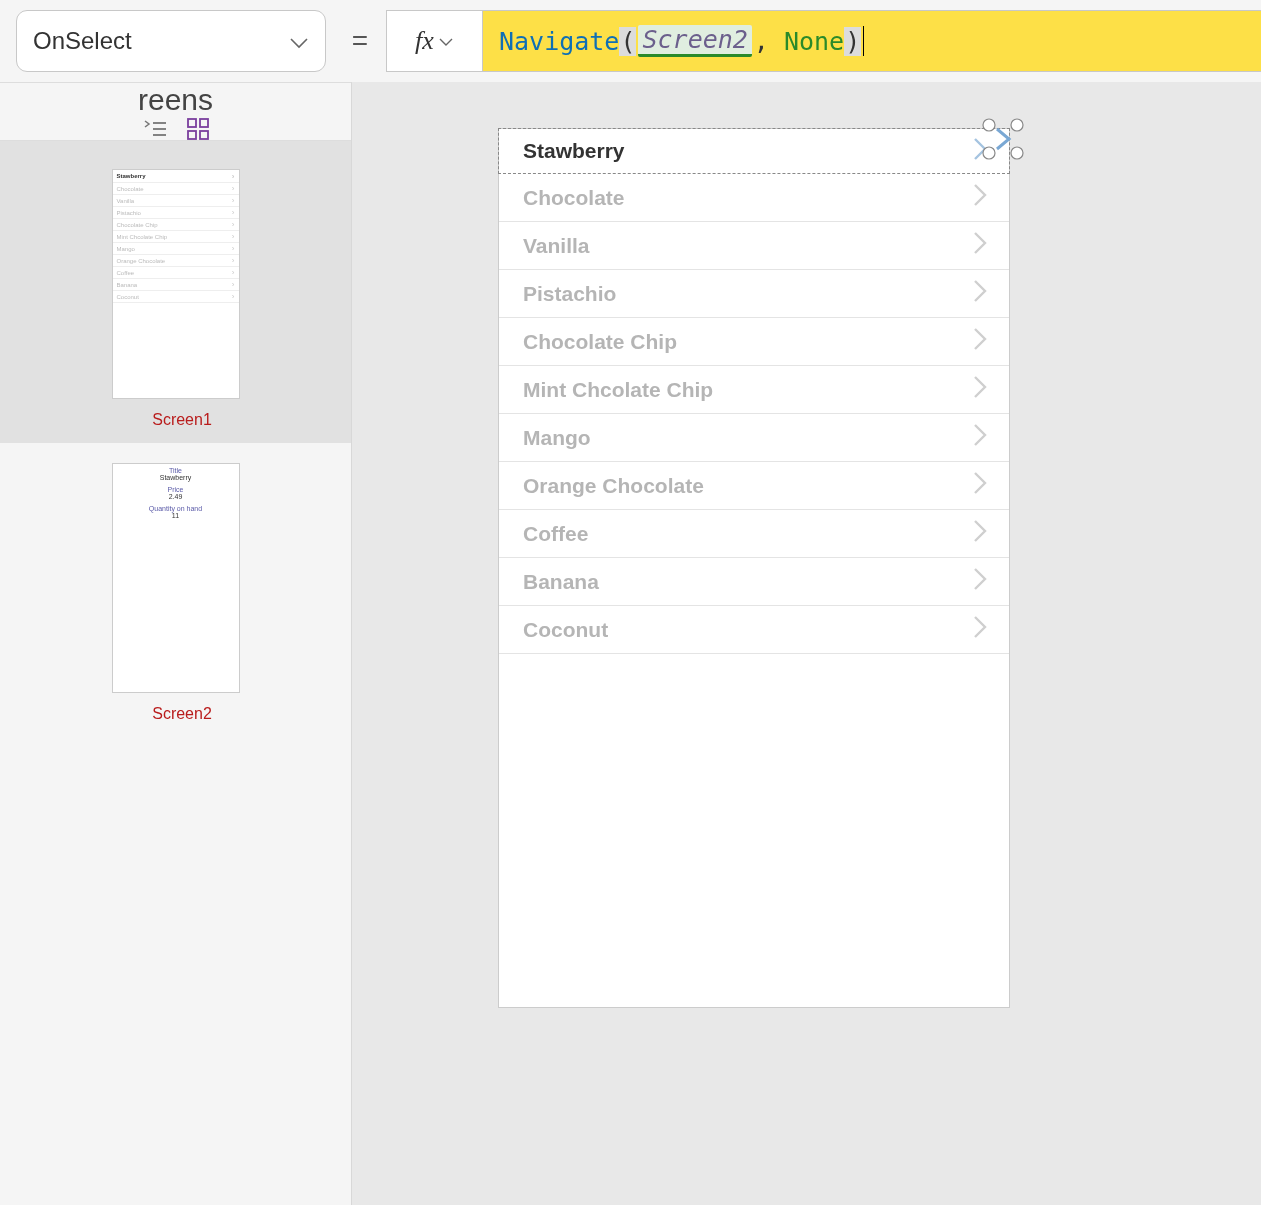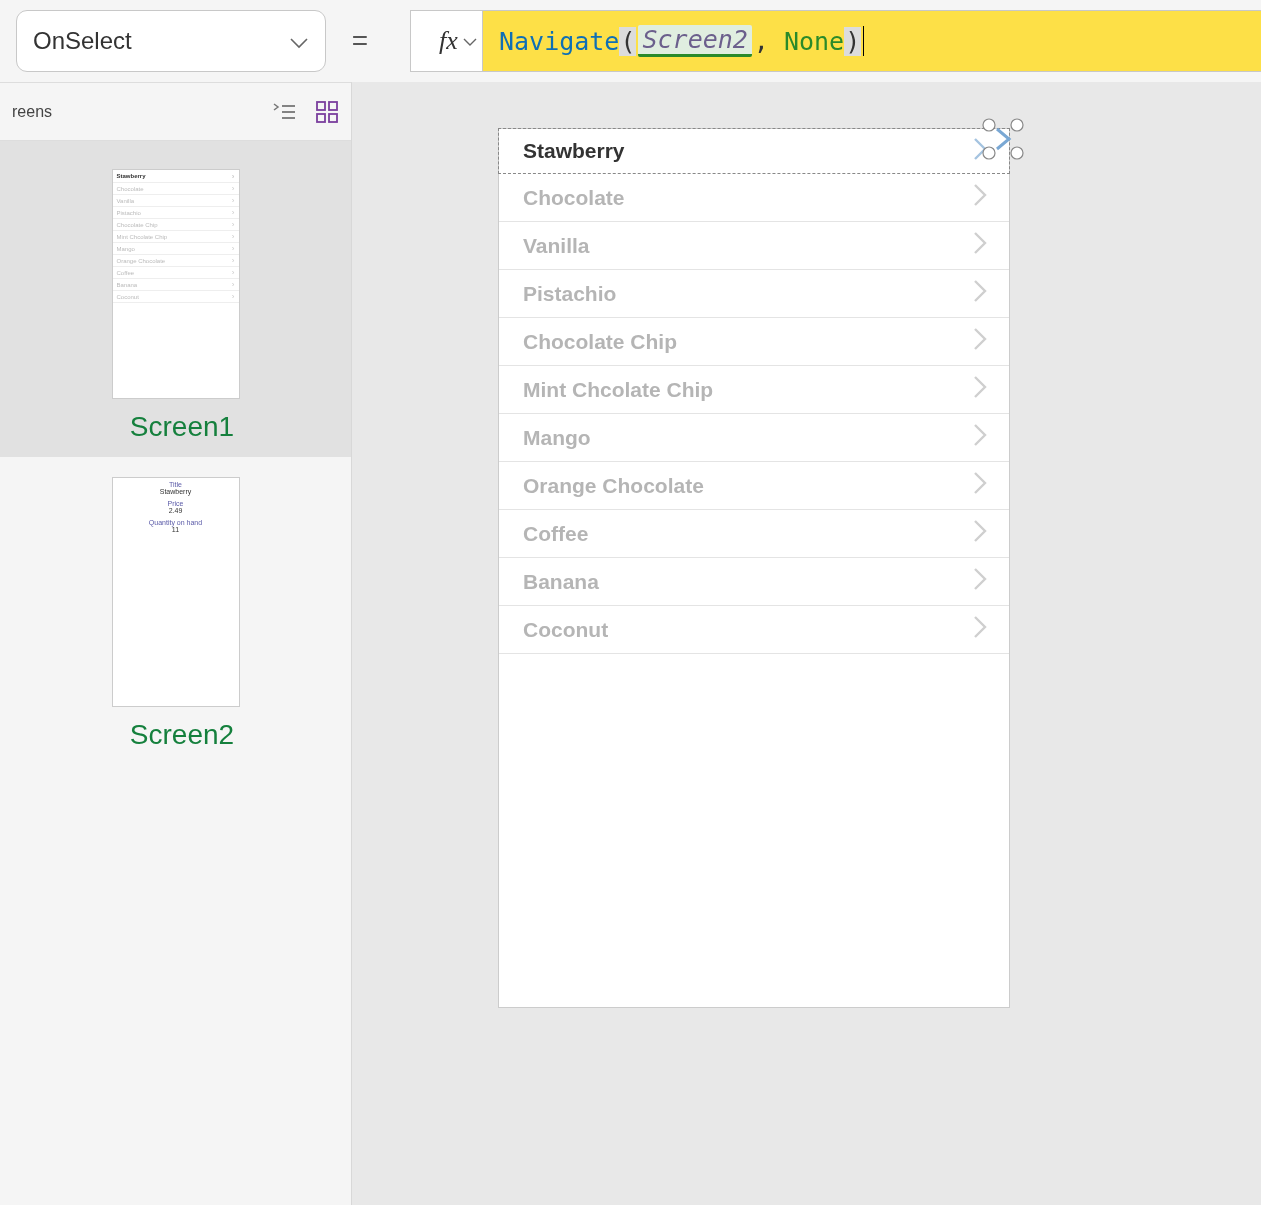--- a/index.html
+++ b/index.html
@@ -54,21 +54,20 @@
     position: absolute;
     left: 386px; top: 10px;
     width: 96px; height: 62px;
     background: #fff;
     border: 1px solid #c8c8c8;
     border-right: none;
     display: flex;
     align-items: center;
     justify-content: center;
     gap: 4px;
-    margin-left: 24px;
   }
   .fx-box .fx {
     font-style: italic;
     font-family: Georgia, serif;
     font-size: 26px;
     color: #333;
   }
   .fx-box .chev {
     color: #666;
     font-size: 18px;
@@ -118,24 +117,25 @@
     background: #f5f5f5;
     border-top: 1px solid #ddd;
     border-right: 1.5px solid #d8d8d8;
   }
   .panel-header {
     height: 58px;
     border-bottom: 1px solid #ddd;
     display: flex;
     align-items: center;
     padding: 0 12px;
-    font-size: 16px;
+    font-size: 30px;
     color: #444;
     justify-content: space-between;
     background: #f5f5f5;
+    flex-direction: column;
   }
   .panel-header .icons { display: flex; gap: 18px; align-items: center;}
   .panel-header svg { display: block; }
 
   .thumb-area { padding: 0; }
 
   .thumb-wrap {
     padding: 20px 0 10px 0;
     text-align: center;
   }
@@ -146,21 +146,21 @@
   }
   .thumb {
     width: 128px;
     background: #fff;
     border: 1px solid #ccc;
     margin: 0 auto 12px auto;
     position: relative;
   }
   .thumb.t1 { height: 230px; }
   .thumb.t2 { height: 230px; }
-  .thumb-label { font-size: 28px; color: #15803d; margin-left: 13px; }
+  .thumb-label { font-size: 16px; color: #b91c1c; margin-left: 13px; }
 
   .mini-row {
     height: 12px;
     border-bottom: 1px solid #eee;
     display: flex;
     align-items: center;
     justify-content: space-between;
     padding: 0 4px;
     font-size: 6px;
     color: #bbb;

